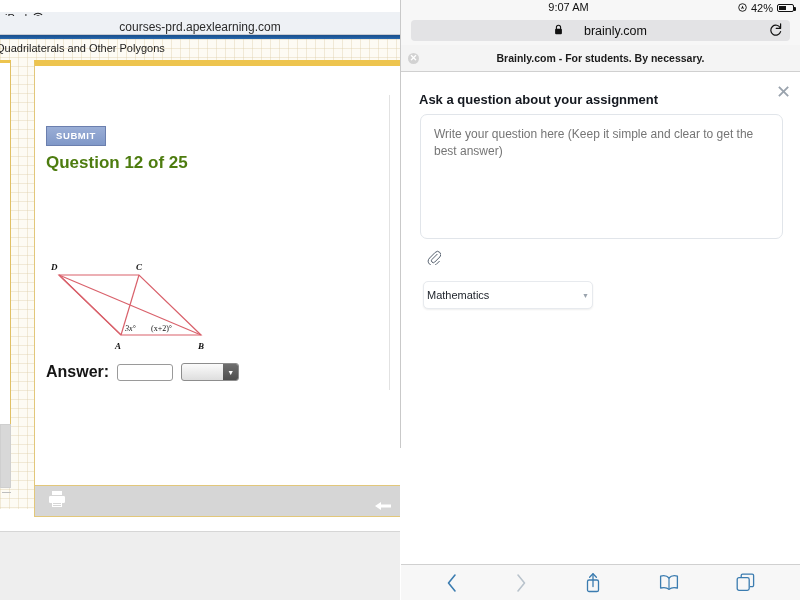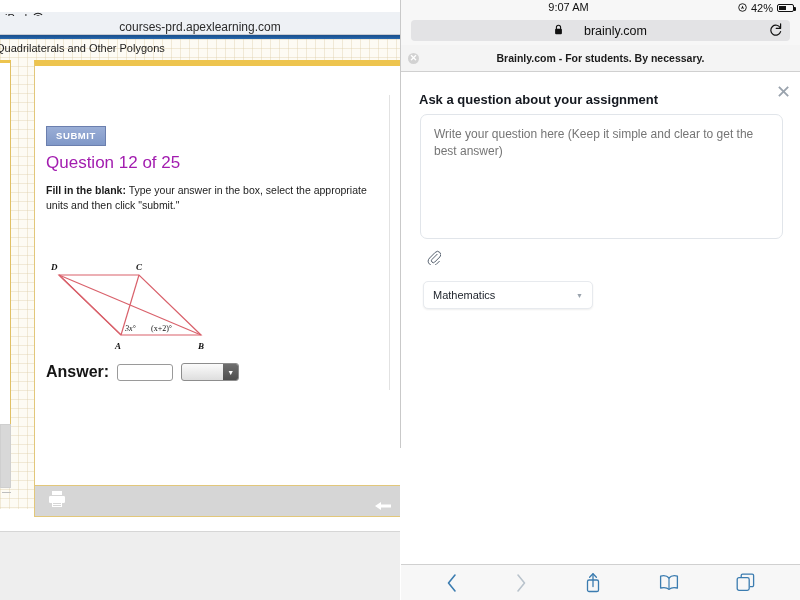--- a/index.html
+++ b/index.html
@@ -85,21 +85,21 @@
 
   .submit-btn {
     position: absolute; left: 11px; top: 21px;
     padding: 3px 9px 4px 9px;
     background: linear-gradient(to bottom, #9aaed6 0%, #8098c8 100%);
     border: 1px solid #6b7fae;
     color: #ffffff; font-size: 9.5px; font-weight: bold; letter-spacing: .6px;
   }
   .q-title {
     position: absolute; left: 11px; top: 48px;
-    font-size: 17px; font-weight: normal; color: #a21caf;
+    font-size: 17px; font-weight: bold; color: #4d7c0f;
   }
   .q-instr {
     position: absolute; left: 11px; top: 78px; width: 344px;
     font-size: 10.5px; line-height: 1.45; color: #1c1c1c;
   }
   .q-instr b { font-weight: bold; }
   .q-prompt {
     position: absolute; left: 11px; top: 117px; width: 344px;
     font-size: 10.5px; line-height: 1.45; color: #1c1c1c;
   }
@@ -229,21 +229,21 @@
     resize: none; outline: none;
   }
   .attach-icon {
     position: absolute; left: 26px; top: 178px;
     font-size: 14px; color: #55606e;
   }
   .subject-select {
     position: absolute; left: 22px; top: 209px; width: 170px; height: 28px;
     background: #fff; border: 1px solid #e7eaee; border-radius: 5px;
     box-shadow: 0 1px 2px rgba(0,0,0,.07);
-    display: flex; align-items: center; padding: 0 9px;
+    display: flex; align-items: center; padding: 0 3px;
     font-size: 11px; color: #21262e;
   }
   .sel-arrow { margin-left: auto; font-size: 7px; color: #9aa3ad; }
 
   .rs-toolbar {
     position: absolute; left: 0; top: 564px; width: 399px; height: 36px;
     background: #f7f7f7; border-top: 1px solid #d0d0d0;
     display: flex; align-items: center; justify-content: space-around;
     padding: 0 16px;
   }
@@ -280,23 +280,20 @@
     <div class="rail-sub"></div>
     <div class="rail-dash"></div>
 
     <div class="content-card">
       <div class="content-inner">
 
         <div class="submit-btn">SUBMIT</div>
 
         <div class="q-title">Question 12 of 25</div>
 
-        <div class="q-instr">
-          <b>Fill in the blank:</b><span> Type your answer in the box, select the appropriate units and then click "submit."</span>
-        </div>
 
 
         <div class="figure">
           <svg width="200" height="95" viewBox="0 0 200 95">
             <g stroke="#d9616b" stroke-width="1.2" fill="none">
 
               <path d="M18,18 L98,18 L160,78 L80,78 Z"></path>
 
               <path d="M18,18 L160,78"></path>
               <path d="M98,18 L80,78"></path>

